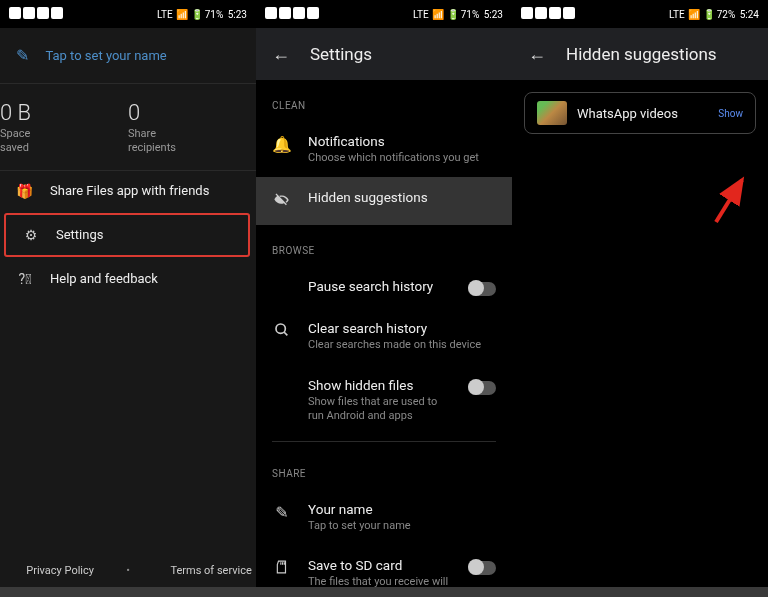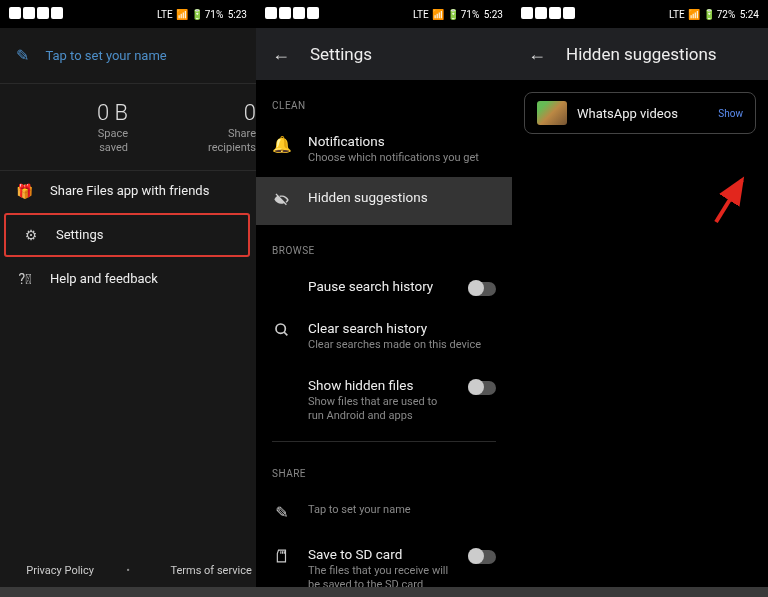--- a/index.html
+++ b/index.html
@@ -13,21 +13,21 @@
   .sb-icon{width:12px;height:12px;background:#fff;border-radius:2px;display:inline-block;}
   .sb-r{letter-spacing:0;}
 
   
   .drawer{background:#181818;height:100%;}
   .drawer-top{padding:18px 16px;display:flex;align-items:center;gap:16px;}
   .pencil{color:#4d8ec8;font-size:16px;}
   .tap-name{color:#4d8ec8;font-size:13px;}
   .div{height:1px;background:#2a2a2a;}
   .stats{display:flex;padding:16px 0 14px;}
-  .stat{flex:1;text-align:right;}
+  .stat{flex:1;text-align:left;}
   .stat-n{font-size:22px;color:#ddd;font-weight:300;}
   .stat-l{font-size:11px;color:#999;margin-top:2px;line-height:1.3;}
   .drawer-item{display:flex;align-items:center;gap:16px;padding:12px 16px;font-size:13px;color:#eee;}
   .drawer-item .ic{width:18px;text-align:center;color:#ccc;font-size:14px;}
   .highlighted{border:2px solid #d93a31;border-radius:3px;margin:2px 6px 2px 4px;}
   .footer{position:absolute;bottom:10px;left:0;right:0;display:flex;align-items:center;justify-content:center;gap:10px;font-size:11px;color:#ccc;padding:10px 16px;}
   .dot{color:#888;}
   .footer span{flex:0 0 auto;}
   .footer .l{width:50%;text-align:center;}
   .footer .r{width:50%;text-align:right;line-height:1.2;}
@@ -186,20 +186,21 @@
         <div class="t2">Show files that are used to run Android and apps</div>
       </div>
       <div class="toggle"></div>
     </div>
     <div class="div" style="margin:6px 16px;"></div>
 
     <div class="section-header">SHARE</div>
     <div class="row">
       <div class="icw">✎</div>
       <div class="txt">
+        <div class="t1">Your name</div>
         <div class="t2">Tap to set your name</div>
       </div>
     </div>
     <div class="row">
       <div class="icw">
         <svg width="14" height="16" viewBox="0 0 24 24" fill="none" stroke="#ccc" stroke-width="2">
             <path d="M6 2h12v20H4V8l2-6z"></path>
             <line x1="10" y1="4" x2="10" y2="8"></line>
             <line x1="13" y1="4" x2="13" y2="8"></line>
             <line x1="16" y1="4" x2="16" y2="8"></line>

